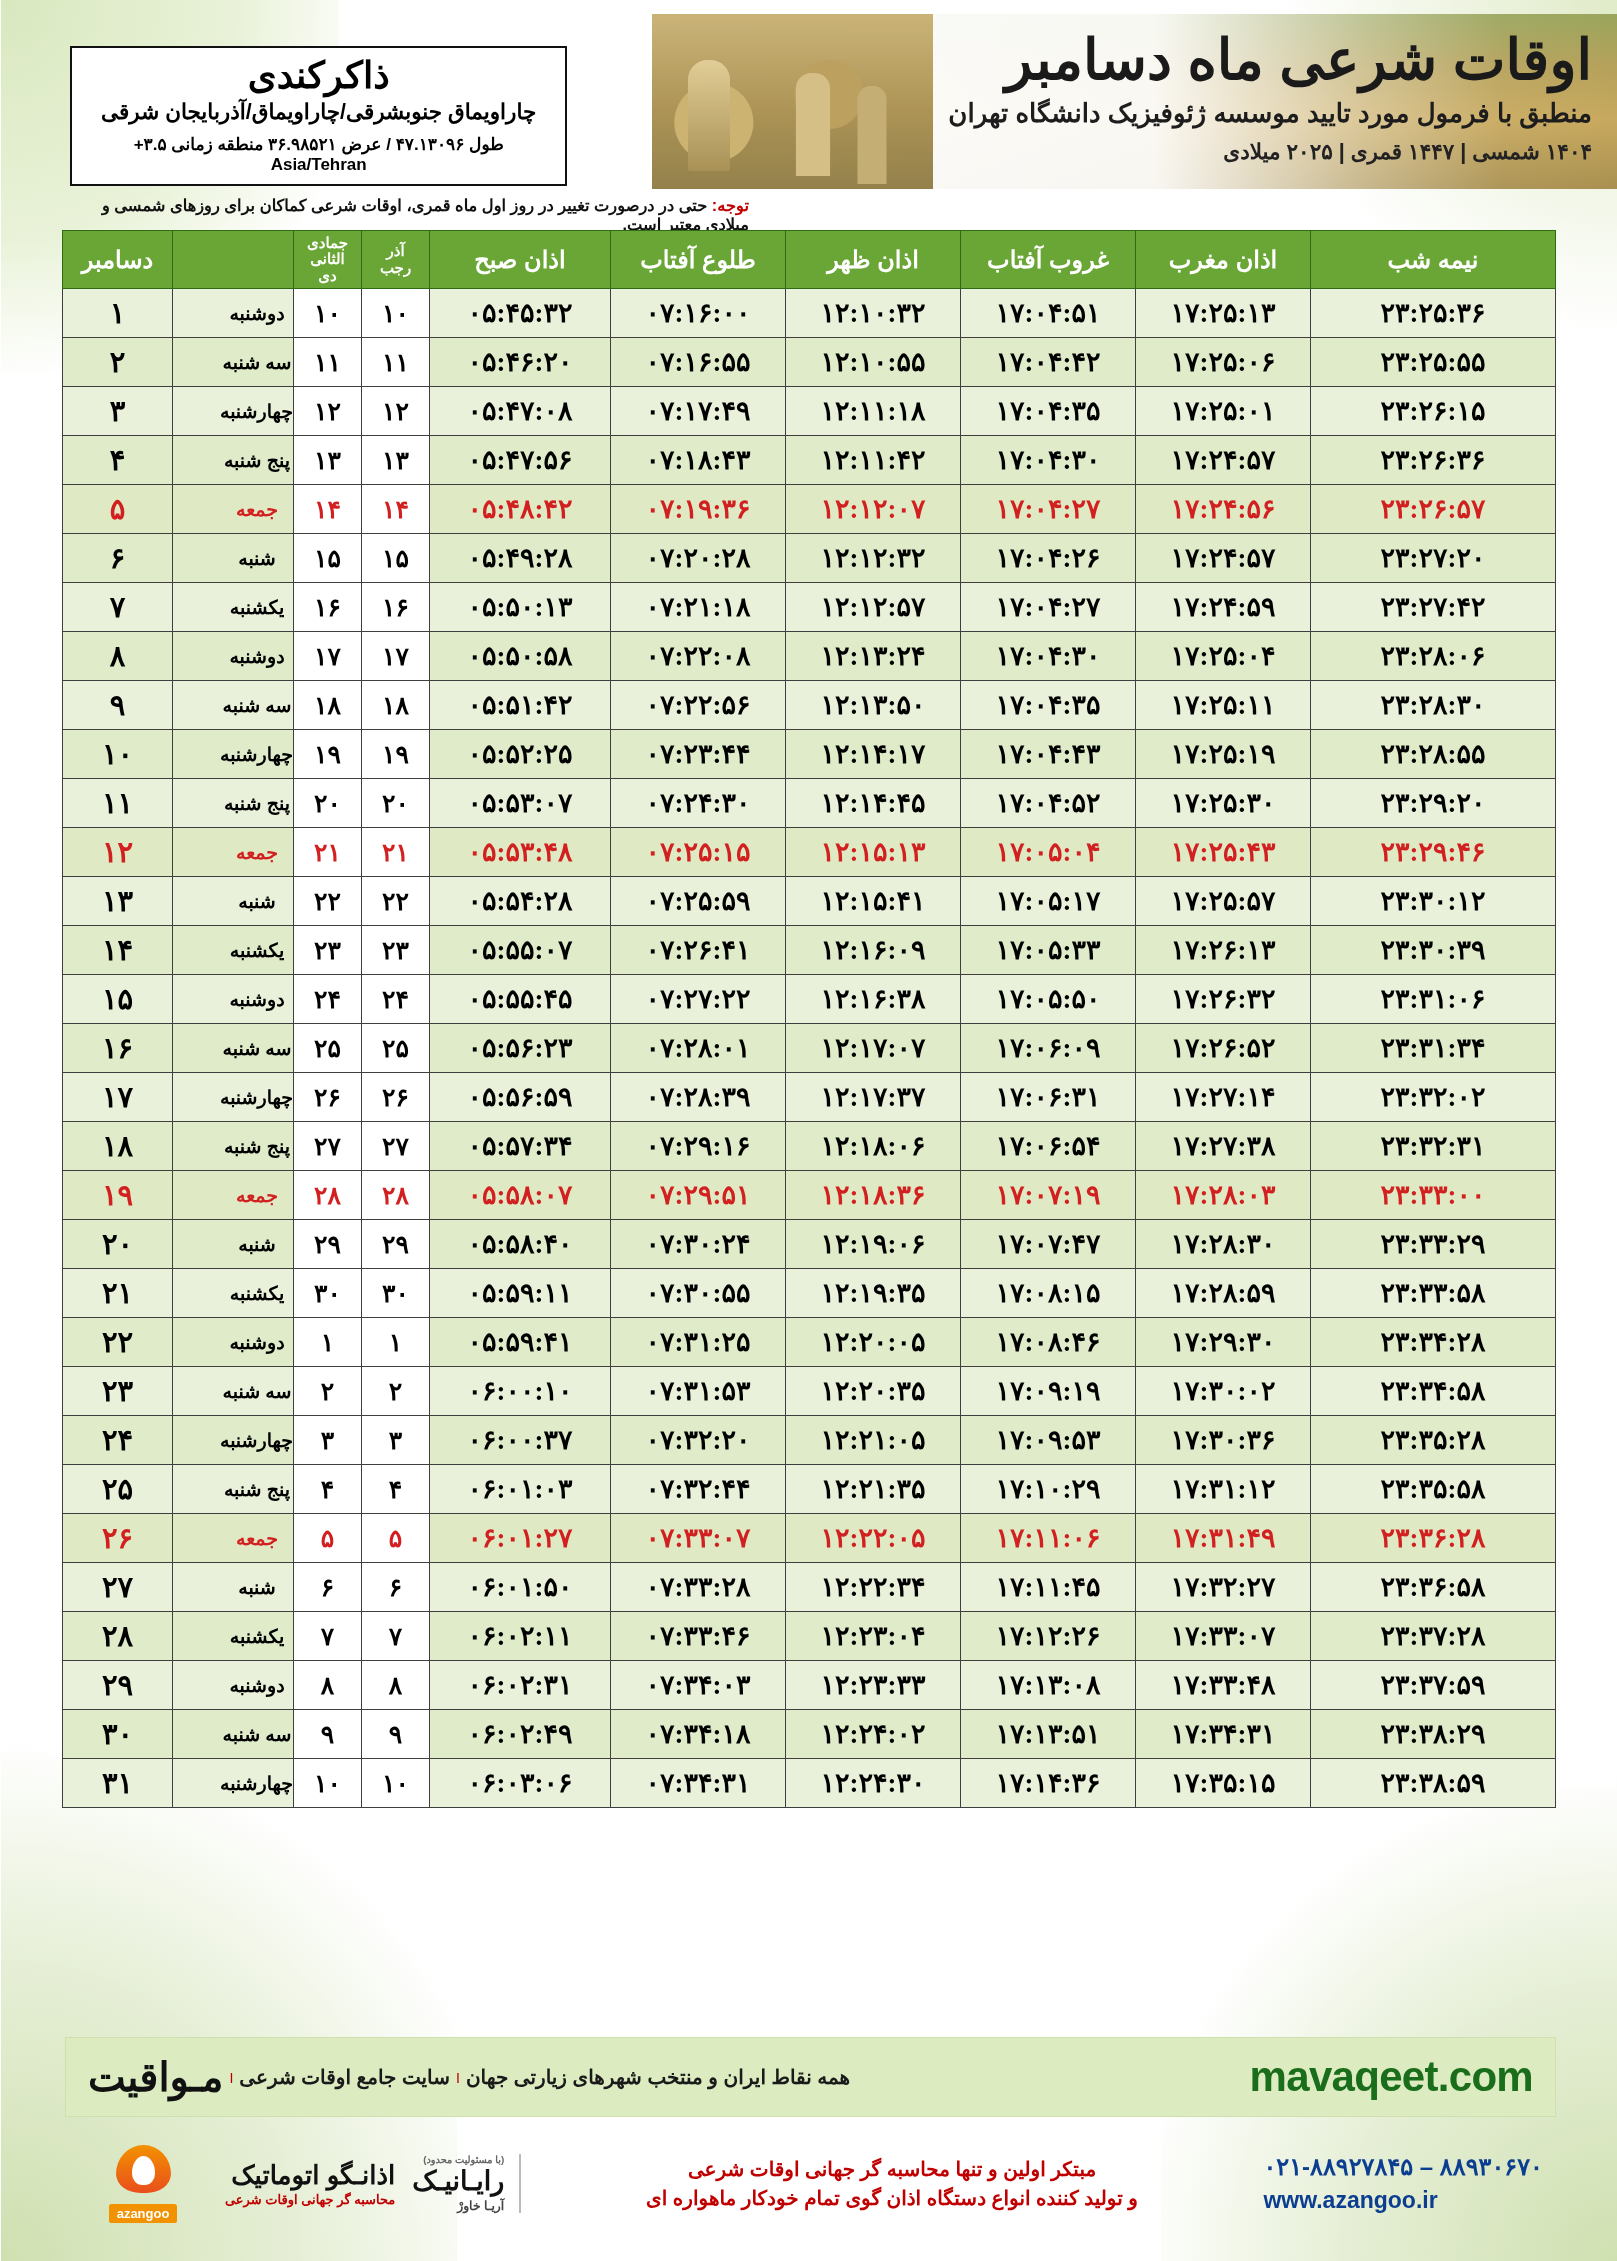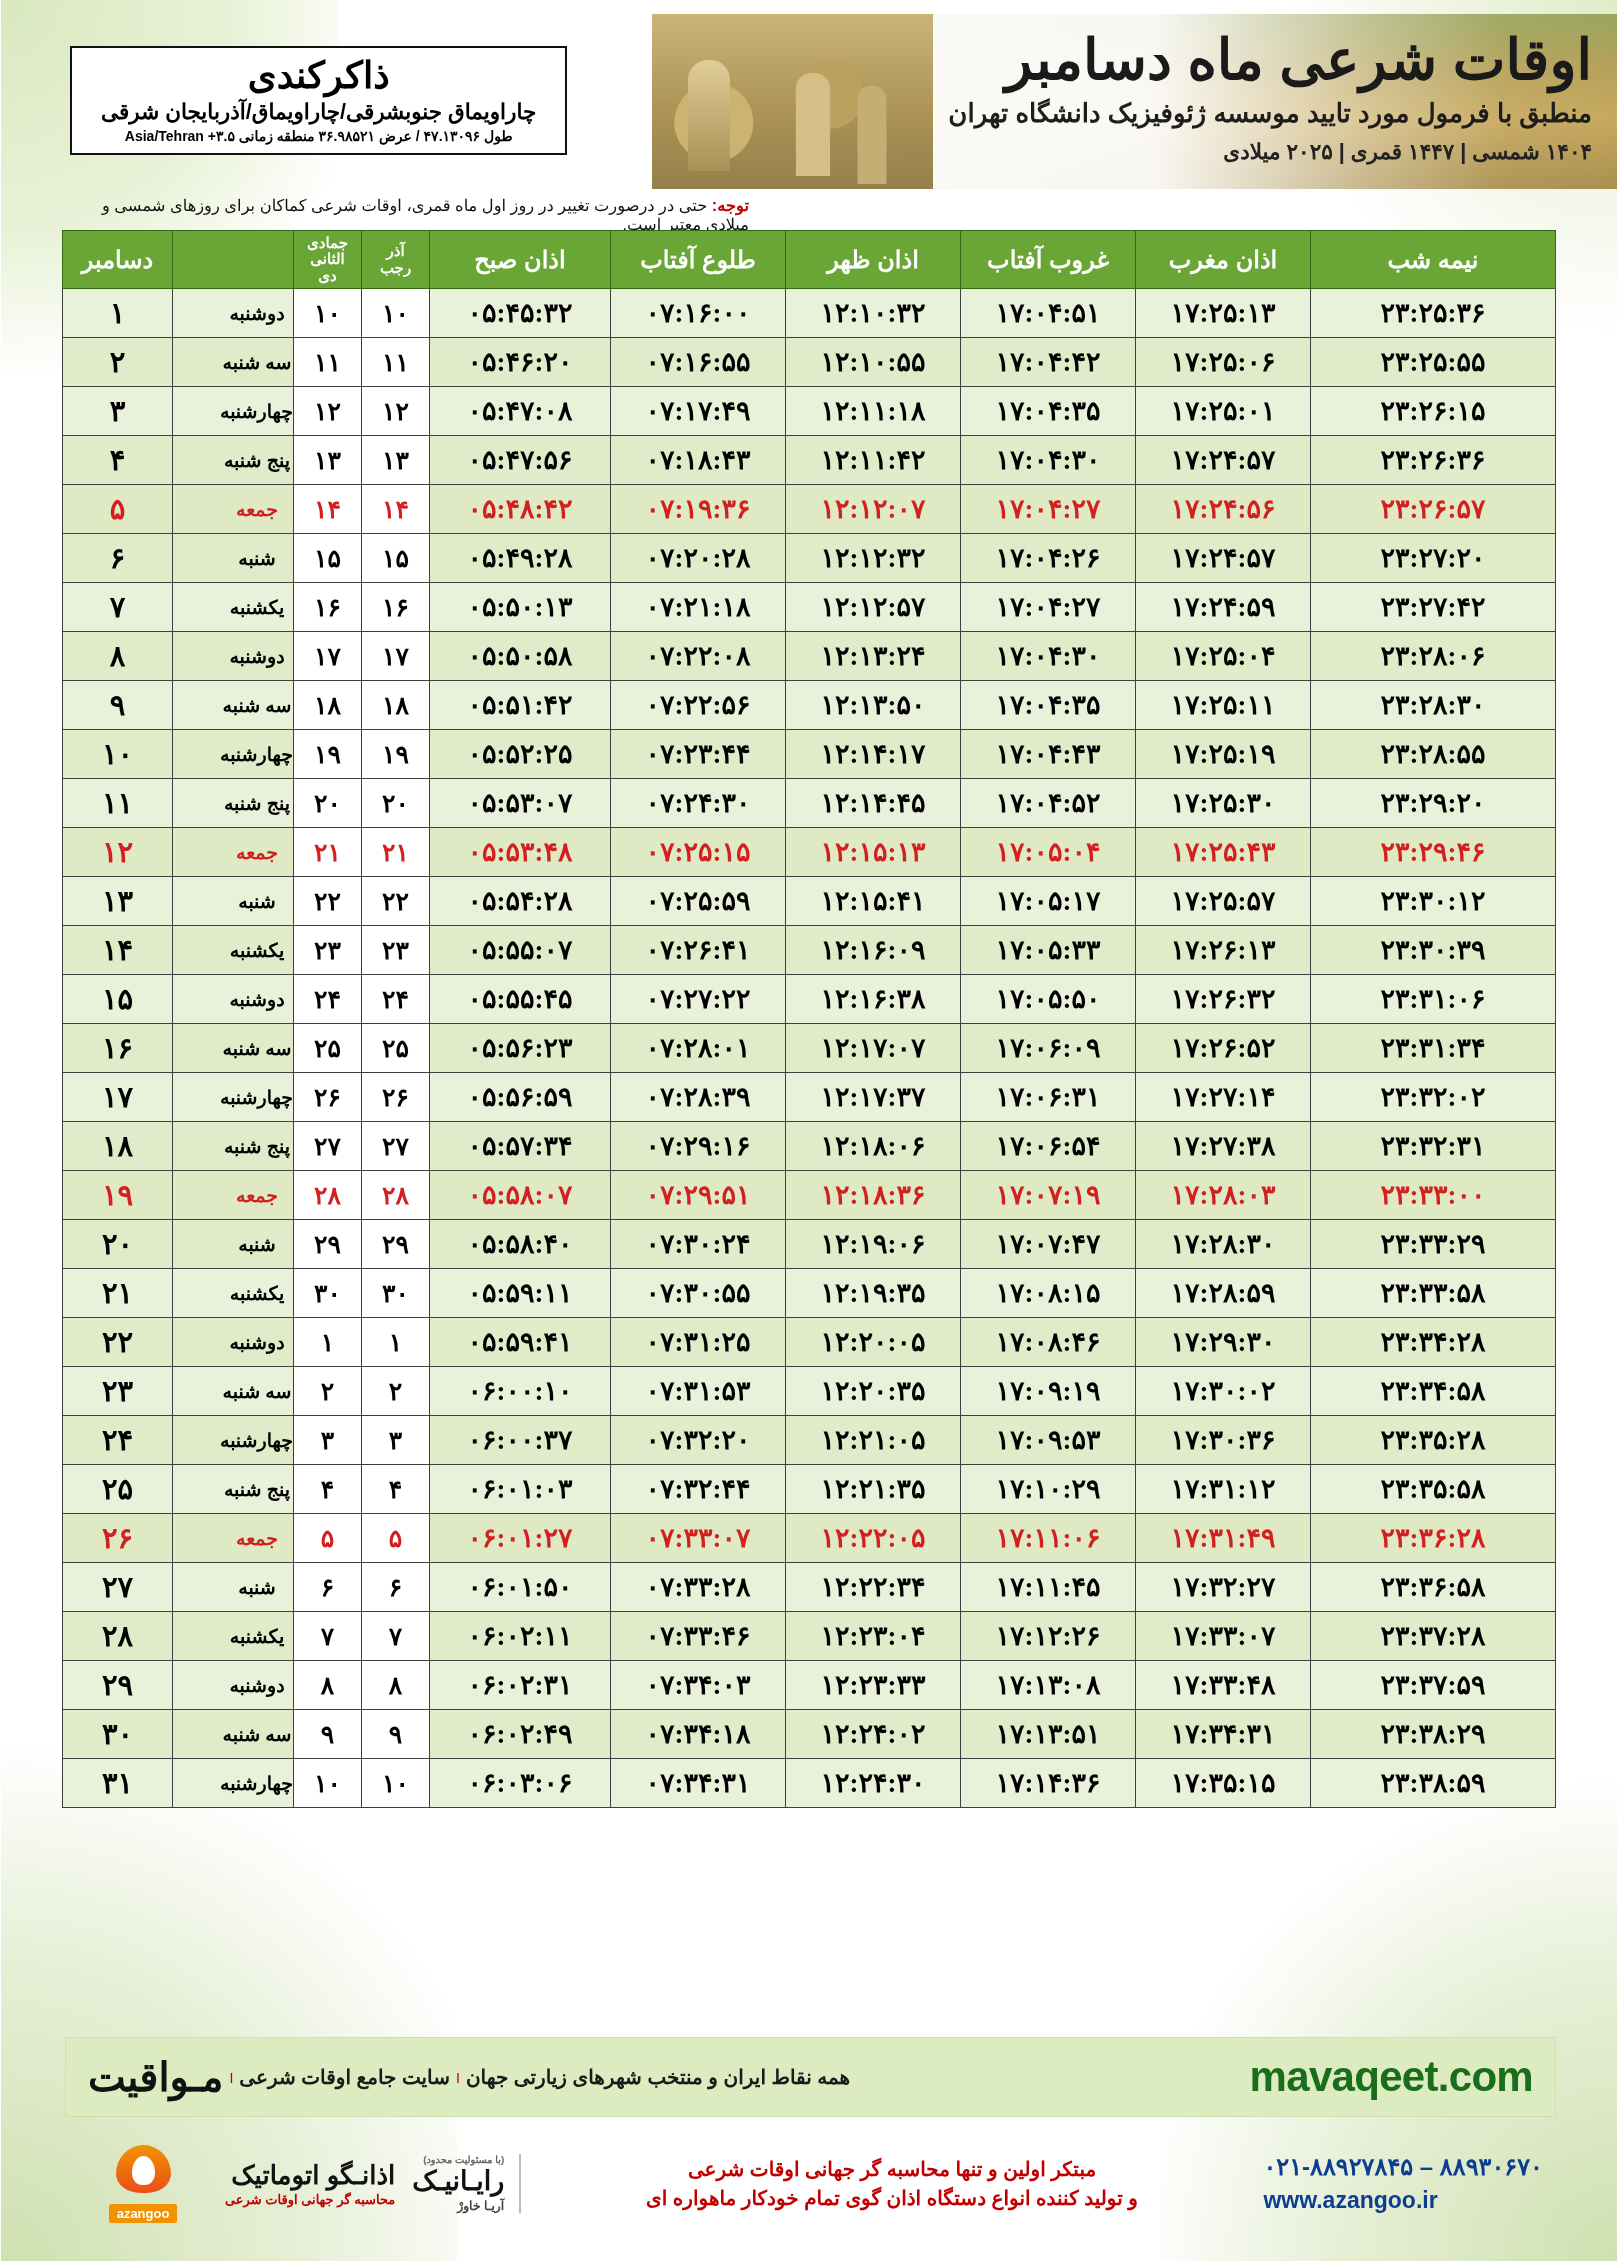--- a/index.html
+++ b/index.html
@@ -59,24 +59,24 @@
   }
 
   
   .city-box{
     position:absolute;left:70px;top:46px;width:470px;
     border:2px solid #111;background:#ffffff;
     padding:6.5px 11.7px 9px 11.7px;text-align:center;
   }
   .city-name{font-size:37px;font-weight:bold;line-height:1.12;}
   .city-prov{font-size:21.5px;font-weight:bold;margin-top:2.6px;}
-  .city-geo{font-size:14px;font-weight:bold;margin-top:3px;}
+  .city-geo{font-size:17px;font-weight:bold;margin-top:9px;}
   .note{
     position:absolute;left:70px;top:196px;width:679px;
-    font-size:16.3px;font-weight:normal;color:#111;direction:rtl;
+    font-size:16.3px;font-weight:bold;color:#111;direction:rtl;
   }
   .note b{color:#c00000;}
 
   
   .table-wrap{position:absolute;left:65px;top:230px;width:1491px;}
   table{border-collapse:collapse;width:1491px;table-layout:fixed;}
   col.c-date{width:110px;}
   col.c-day{width:121px;}
   col.c-qamari{width:68px;}
   col.c-shamsi{width:68px;}

